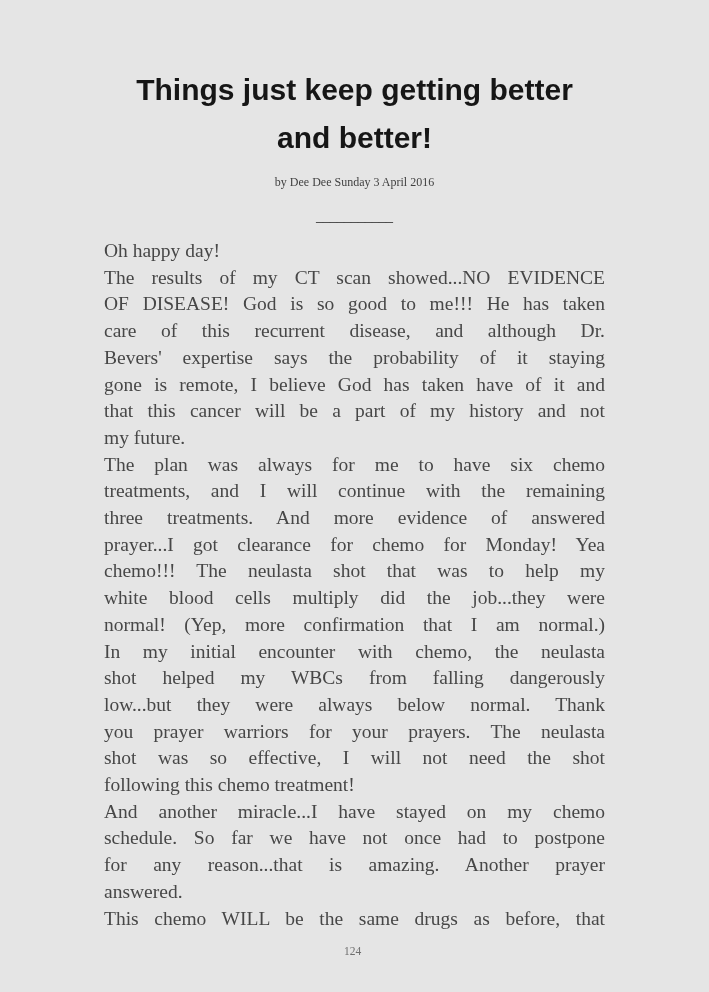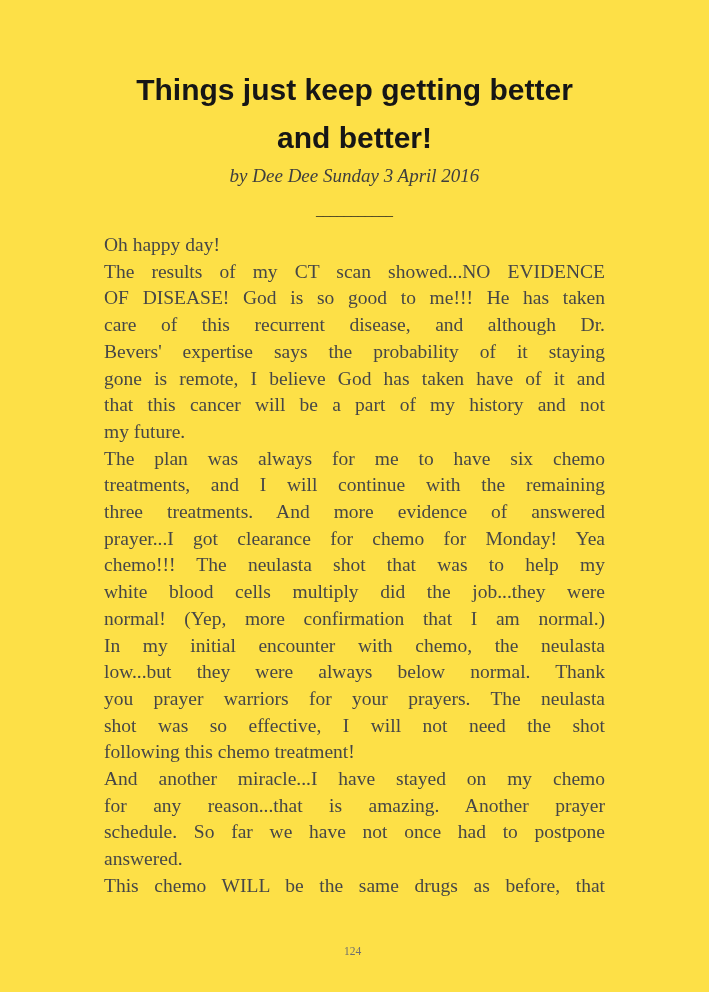--- a/index.html
+++ b/index.html
@@ -1,41 +1,40 @@
 <!DOCTYPE html>
 <html><head>
 <meta charset="utf-8">
 <style>
   html, body { margin: 0; padding: 0; background: #ffffff; }
   .page {
     position: relative;
     width: 709px;
     height: 992px;
     margin: 0;
-    background: #fde047;
+    background: #e5e5e5;
     box-sizing: border-box;
     padding: 66px 104px 0 104px;
     font-family: "Liberation Serif", serif;
     overflow: hidden;
   }
   .title {
     margin: 0;
     font-family: "Liberation Sans", sans-serif;
     font-weight: 700;
     font-size: 30px;
     line-height: 48px;
     color: #161616;
     text-align: center;
   }
   .title-line { display: block; white-space: nowrap; }
   .byline {
-    margin-top: 2px;
+    margin-top: 8px;
     text-align: center;
-    font-style: italic;
-    font-size: 19px;
+    font-size: 12px;
     line-height: 24px;
     color: #3f3f3f;
   }
   .divider {
     margin-top: 10px;
     text-align: center;
     font-size: 14px;
     line-height: 26px;
     color: #1c1c1c;
     letter-spacing: 0;
@@ -90,29 +89,30 @@
       </div>
       <div class="para">
         <div class="line fill">The plan was always for me to have six chemo</div>
         <div class="line fill">treatments, and I will continue with the remaining</div>
         <div class="line fill">three treatments. And more evidence of answered</div>
         <div class="line fill">prayer...I got clearance for chemo for Monday! Yea</div>
         <div class="line fill">chemo!!! The neulasta shot that was to help my</div>
         <div class="line fill">white blood cells multiply did the job...they were</div>
         <div class="line fill">normal! (Yep, more confirmation that I am normal.)</div>
         <div class="line fill">In my initial encounter with chemo, the neulasta</div>
+        <div class="line fill">shot helped my WBCs from falling dangerously</div>
         <div class="line fill">low...but they were always below normal. Thank</div>
         <div class="line fill">you prayer warriors for your prayers. The neulasta</div>
         <div class="line fill">shot was so effective, I will not need the shot</div>
         <div class="line">following this chemo treatment!</div>
       </div>
       <div class="para">
         <div class="line fill">And another miracle...I have stayed on my chemo</div>
+        <div class="line fill">schedule. So far we have not once had to postpone</div>
         <div class="line fill">for any reason...that is amazing. Another prayer</div>
-        <div class="line fill">schedule. So far we have not once had to postpone</div>
         <div class="line">answered.</div>
       </div>
       <div class="para">
         <div class="line fill">This chemo WILL be the same drugs as before, that</div>
       </div>
     </div>
 
   <div class="pagenum">124</div>
 
 </div>

